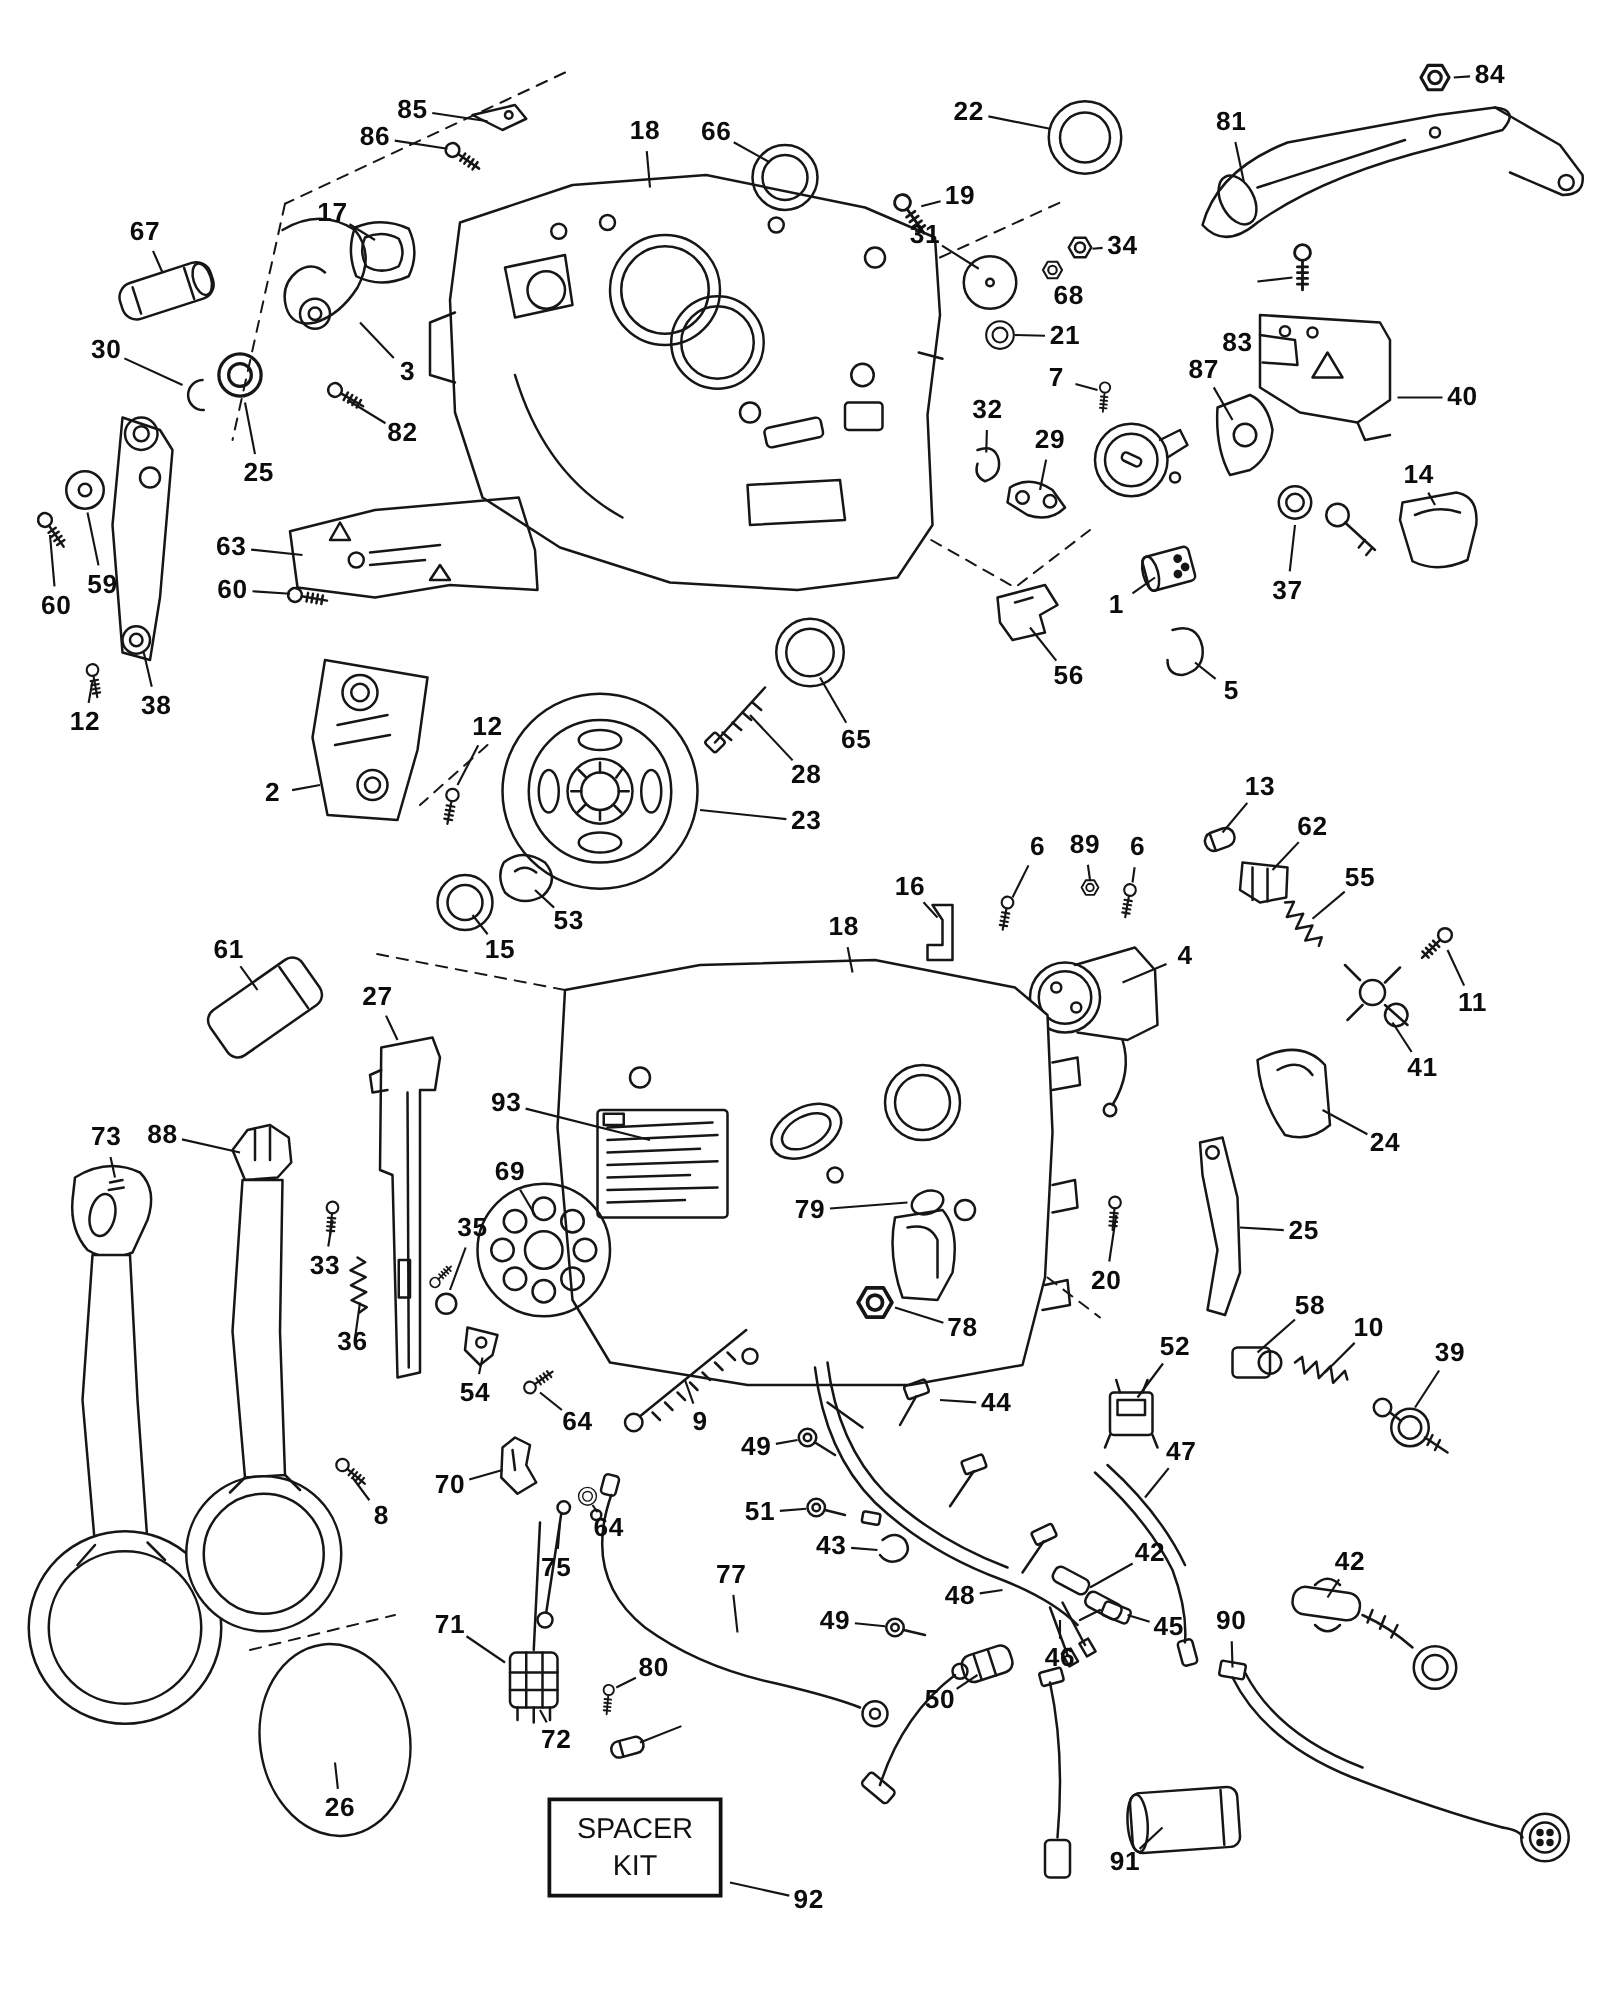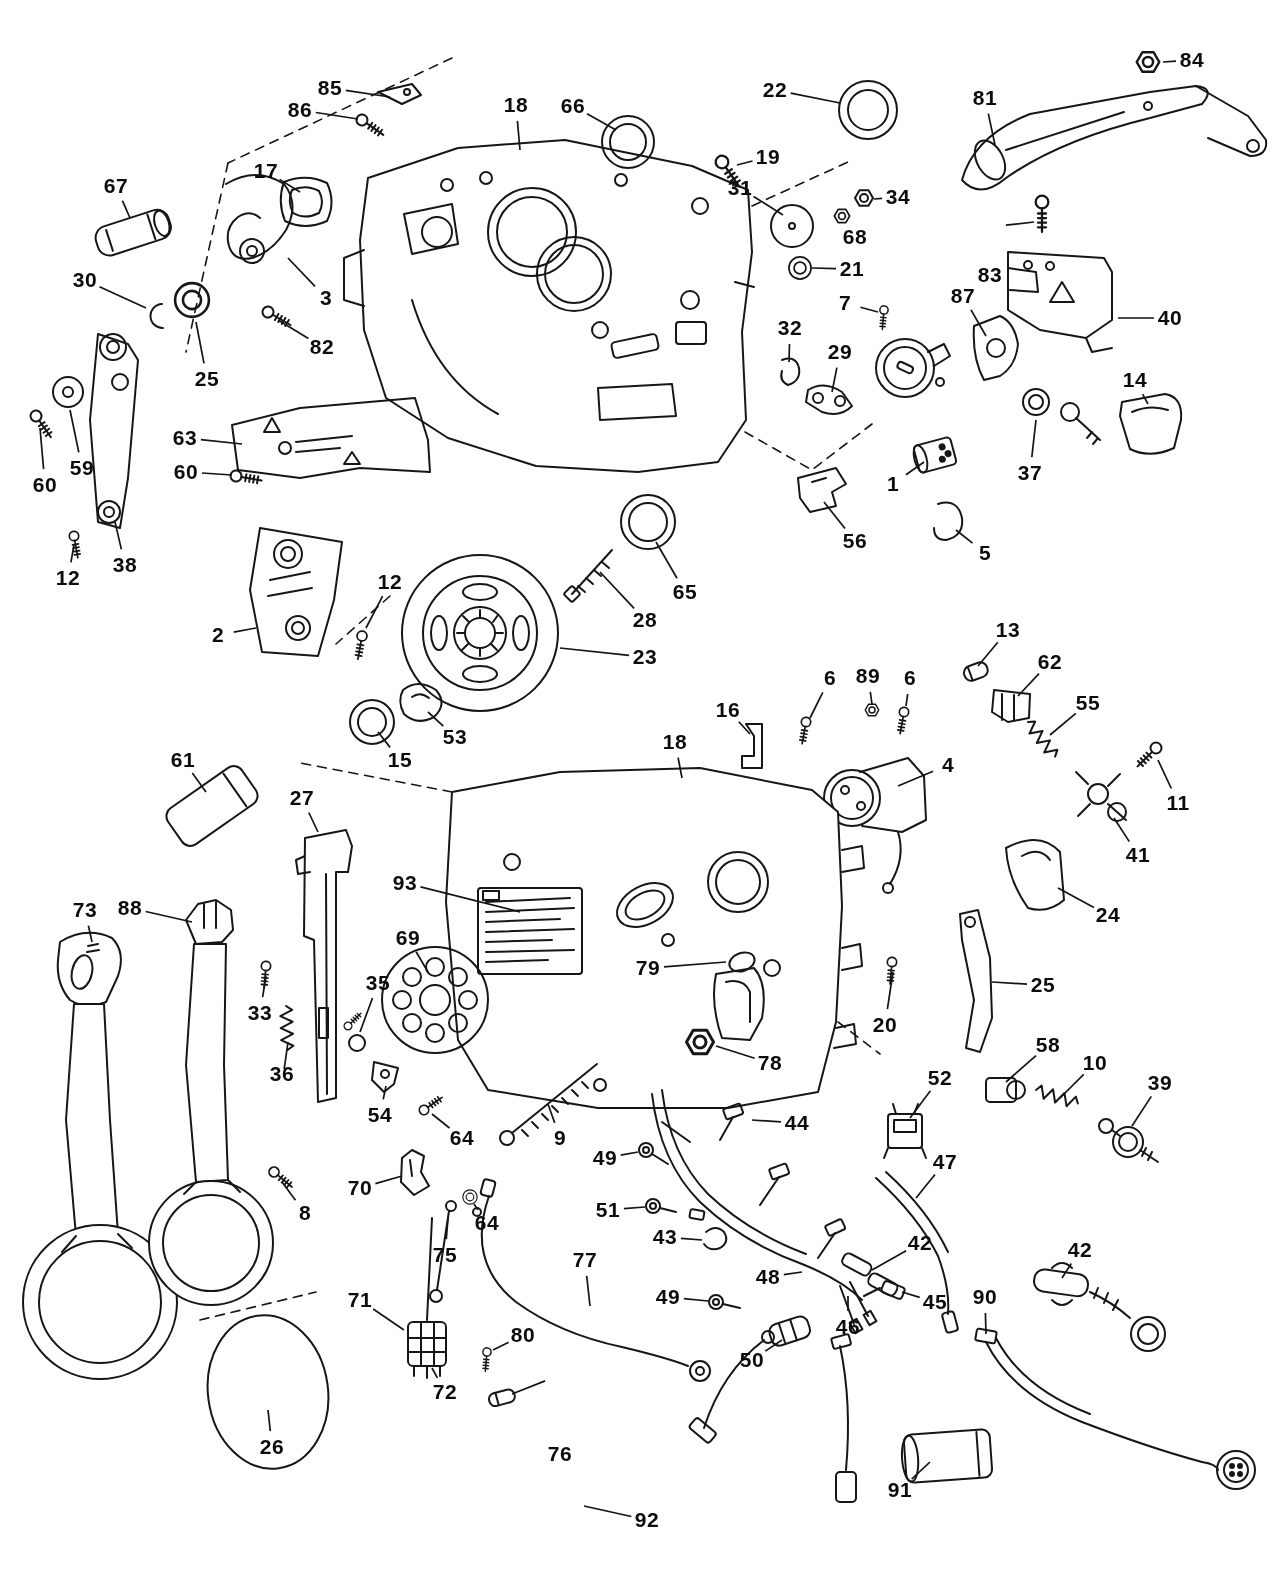--- a/index.html
+++ b/index.html
@@ -591,14 +591,17 @@
       <span class="callout" style="left: 985px; top: 1297px;">90</span>
       <span class="callout" style="left: 523px; top: 1335px;">80</span>
       <span class="callout" style="left: 752px; top: 1360px;">50</span>
       <span class="callout" style="left: 445px; top: 1392px; text-align: right;">72</span>
       <span class="callout" style="left: 560px; top: 1411px; margin-top: 43px;">76</span>
       <span class="callout" style="left: 272px; top: 1447px;">26</span>
       <span class="callout" style="left: 900px; top: 1490px;">91</span>
       <span class="callout" style="left: 647px; top: 1520px;">92</span>
     </div>
 
+  <div class="spacer-box">
+    <span>SPACER KIT</span>
+  </div>
 
 </div>
 
 </body></html>

